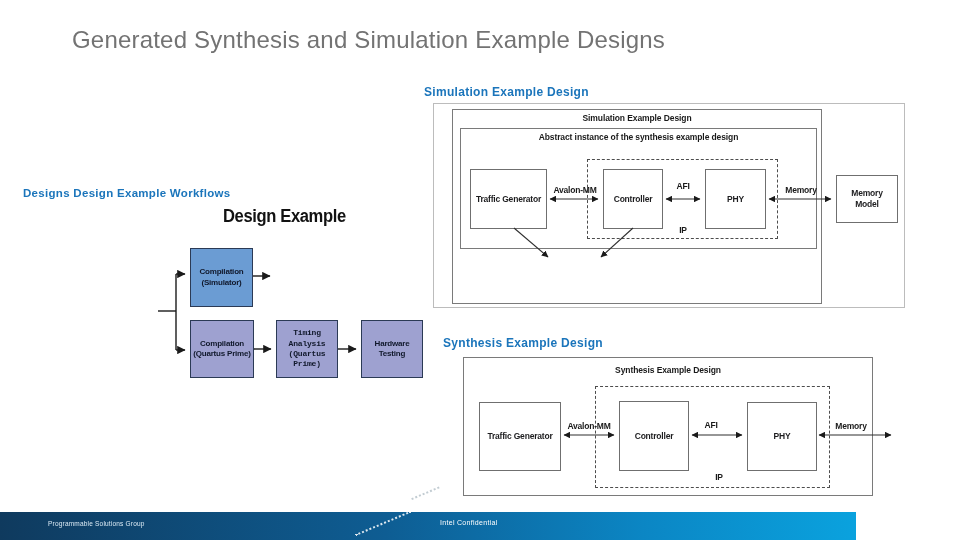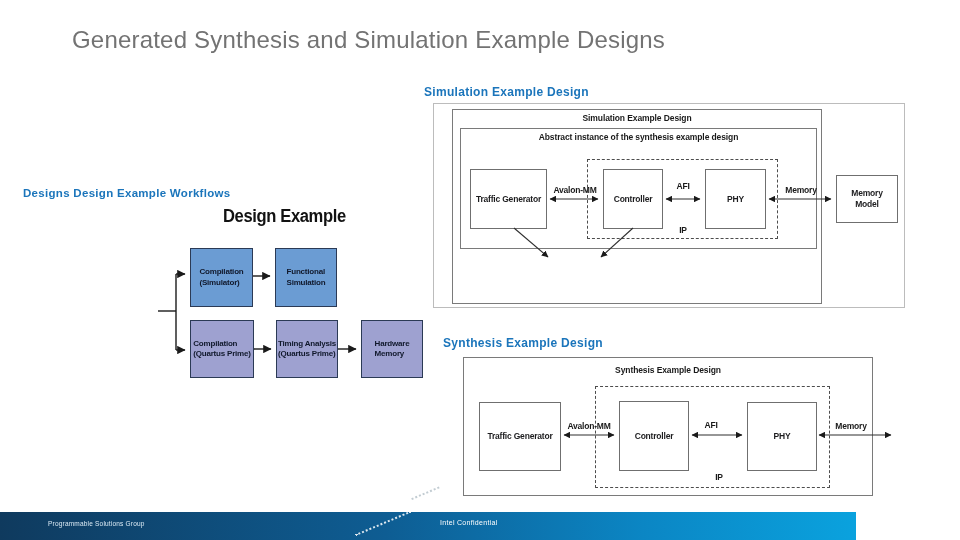--- a/index.html
+++ b/index.html
@@ -8,21 +8,21 @@
   
   .slide-title{position:absolute;left:48px;top:26px;font-size:24px;color:#737373;letter-spacing:.2px;margin-left:24px;}
   .blue-heading{position:absolute;font-size:12px;font-weight:bold;color:#1B75BB;letter-spacing:.3px;}
   .wf-heading{left:23px;top:187px;font-size:11.5px;}
   .sim-heading{left:424px;top:85px;}
   .syn-heading{left:443px;top:336px;}
   .wf-title{position:absolute;left:223px;top:206px;font-size:18px;font-weight:bold;color:#121212;
             letter-spacing:-.4px;transform:scaleX(.92);transform-origin:left top;white-space:nowrap;}
   
   .fbox{position:absolute;box-sizing:border-box;border:1.5px solid #2b3a55;display:flex;align-items:center;
-        justify-content:center;font-weight:bold;font-size:8px;line-height:1.3;
+        justify-content:center;text-align:center;font-weight:bold;font-size:8px;line-height:1.3;
         color:#10182b;white-space:pre-line;letter-spacing:-.2px;}
   .fbox.blue{background:#6B9CD3;}
   .fbox.lav{background:#9EA1D0;}
   
   .fig{position:absolute;box-sizing:border-box;background:#fff;}
   .fig-frame{border:1px solid #bcbcbc;}
   .gbox{position:absolute;box-sizing:border-box;border:1px solid #7a7a7a;background:#fff;}
   .gbox-title{position:absolute;left:0;right:0;top:3px;text-align:center;font-weight:bold;
               font-size:8.5px;color:#1a1a1a;letter-spacing:-.1px;}
   .dashed{position:absolute;box-sizing:border-box;border:1px dashed #4d4d4d;background:transparent;}
@@ -53,28 +53,26 @@
 
 <div class="slide">
 
   <div class="slide-title">Generated Synthesis and Simulation Example Designs</div>
 
   <div class="blue-heading wf-heading">Designs Design Example Workflows</div>
   <div class="wf-title">Design Example</div>
 
   <div class="fbox blue" style="left:190px;top:248px;width:63px;height:59px;">Compilation
 (Simulator)</div>
-  <div class="fbox blue" style="left:275px;top:248px;width:62px;height:59px;">Functional
-Simulation</div>
   <div class="fbox lav" style="left:190px;top:320px;width:64px;height:58px;">Compilation
 (Quartus Prime)</div>
-  <div class="fbox lav" style="left:276px;top:320px;width:62px;height:58px;">Timing Analysis
+  <div class="fbox lav" style="left:276px;top:320px;width:62px;height:58px;font-family:Liberation Mono, monospace;">Timing Analysis
 (Quartus Prime)</div>
   <div class="fbox lav" style="left:361px;top:320px;width:62px;height:58px;">Hardware
-Memory</div>
+Testing</div>
 
   <div class="blue-heading sim-heading">Simulation Example Design</div>
 
   <div class="fig fig-frame" style="left:433px;top:103px;width:472px;height:205px;">
     <div class="gbox" style="left:18px;top:5px;width:370px;height:195px;">
       <div class="gbox-title">Simulation Example Design</div>
     </div>
     <div class="gbox" style="left:26px;top:24px;width:357px;height:121px;">
       <div class="gbox-title">Abstract instance of the synthesis example design</div>
     </div>

